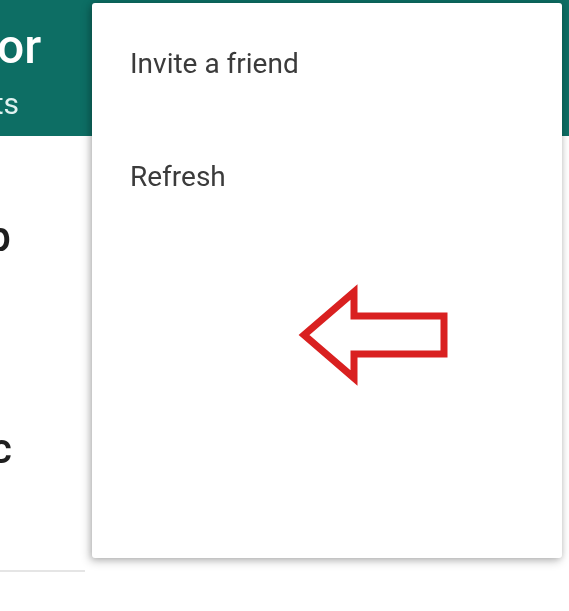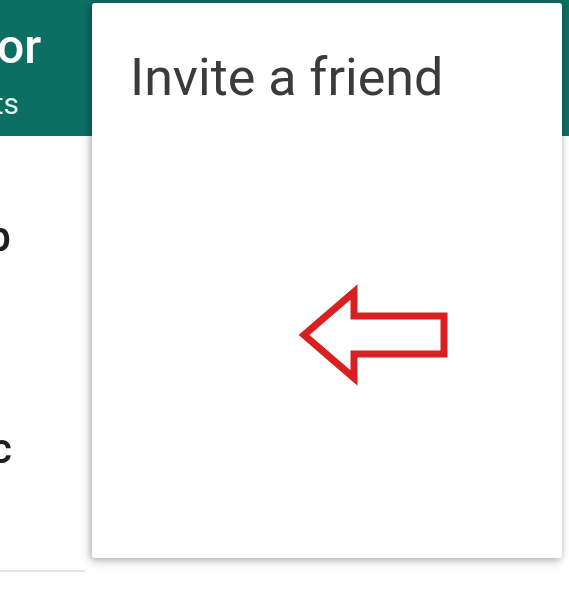--- a/index.html
+++ b/index.html
@@ -74,21 +74,21 @@
       top: 3px;
       left: 92px;
       width: 470px;
       height: 555px;
       background: #ffffff;
       box-shadow: -2px 3px 10px rgba(0,0,0,0.25), 0 0 6px rgba(0,0,0,0.15);
       border-radius: 3px;
     }
     .menu-item {
       padding: 40px 38px;
-      font-size: 52px;
+      font-size: 28px;
       font-weight: 400;
       color: #3b3b3b;
       cursor: pointer;
       display: flex;
       align-items: center;
     }
     .menu-item:first-child {
       padding-top: 44px;
     }
     .arrow-annotation {
@@ -107,19 +107,22 @@
 </div>
 
 <div class="bg-item-1">oup</div>
 <div class="bg-item-2">ntac</div>
 <div class="bg-divider"></div>
 
 <div class="menu">
   <div class="menu-item">
     <span>Invite a friend</span>
   </div>
+  <div class="menu-item">
+    <span>Refresh</span>
+  </div>
 </div>
 
 <div class="arrow-annotation">
   <svg width="160" height="110" viewBox="0 0 160 110">
     <path d="M 8 55 L 58 12 L 58 36 L 148 36 L 148 74 L 58 74 L 58 98 Z" fill="none" stroke="#d92020" stroke-width="7" stroke-linejoin="miter"></path>
   </svg>
 </div>
 
 </body></html>

